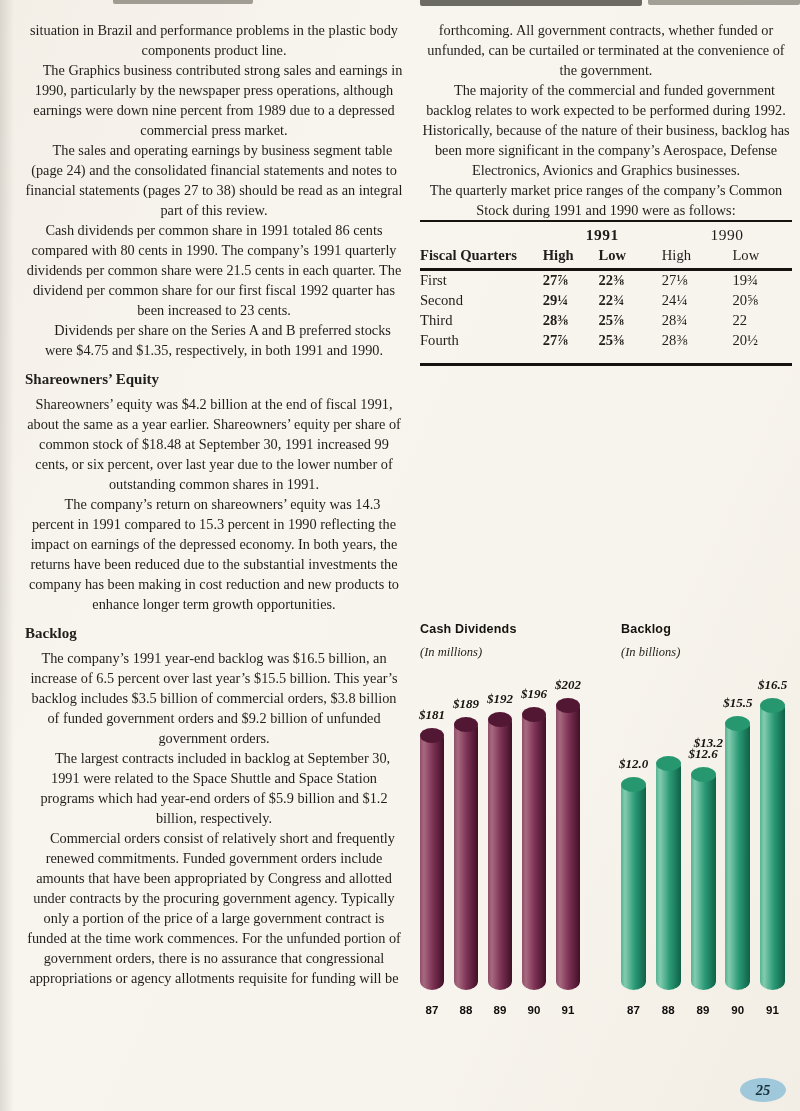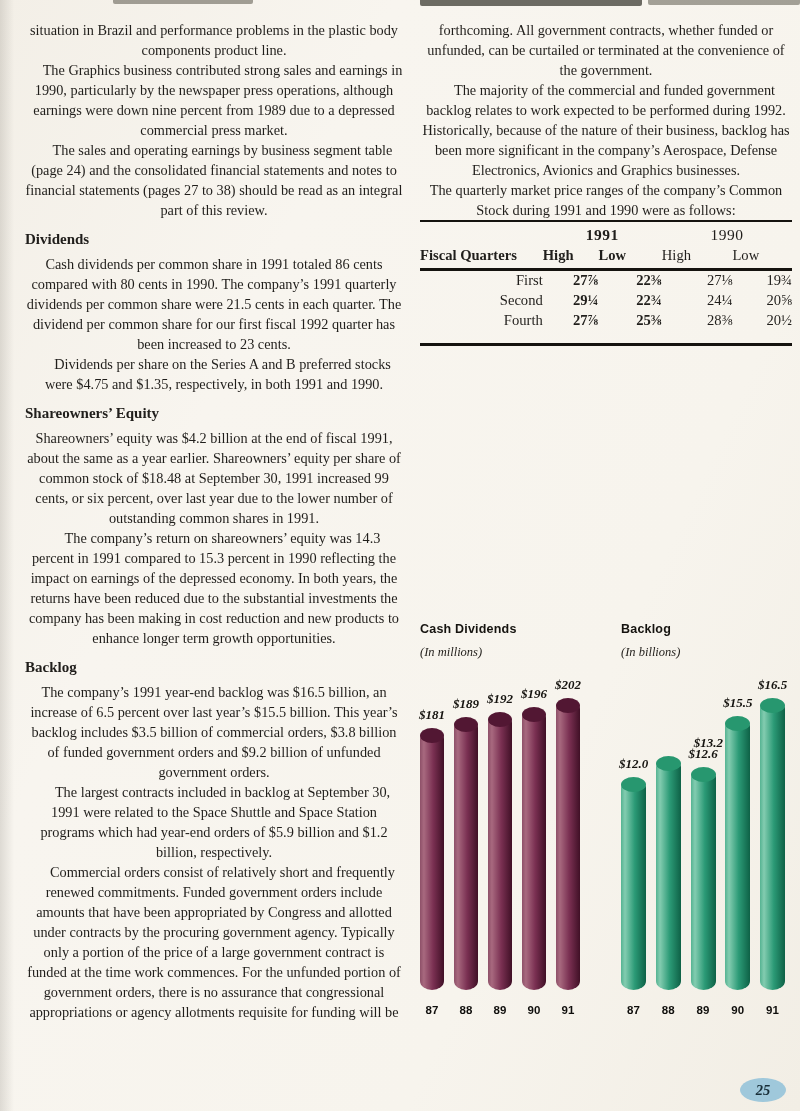--- a/index.html
+++ b/index.html
@@ -23,21 +23,21 @@
   
   table.stock-table{width:100%;border-collapse:collapse;margin-top:0;font-size:14.6px;}
   table.stock-table td{padding:1px 0 2px 0;vertical-align:bottom;}
   tr.years-row td{border-top:2px solid #15130f;padding-top:4px;font-size:15.5px;}
   td.year{text-align:center;letter-spacing:.5px;}
   td.yb{font-weight:bold;}
   tr.head-row td{border-bottom:3px solid #15130f;padding-bottom:4px;}
   td.b{font-weight:bold;}
   td.num{text-align:left;padding-left:6px;}
   tr.data-row:last-child td{border-bottom:3px solid #15130f;padding-bottom:14px;}
-  tr.data-row td{font-family:"Liberation Serif","DejaVu Serif",serif;text-align:right;}
+  tr.data-row td{font-family:"Liberation Serif","DejaVu Serif",serif;}
 
   
   .chart{position:absolute;height:410px;}
   .chart-title{font-family:"Liberation Sans","DejaVu Sans",sans-serif;font-weight:bold;
     font-size:12.5px;letter-spacing:.2px;color:#15130f;}
   .chart-subtitle{position:absolute;top:23px;font-style:italic;font-size:12.5px;color:#26231f;}
   .plot{position:absolute;top:58px;left:0;right:0;height:310px;}
   .bar{position:absolute;bottom:0;}
   .cap{position:absolute;top:-2px;left:0;width:100%;height:15px;border-radius:50%;}
   .vlabel{position:absolute;font-style:italic;font-weight:bold;font-size:13px;white-space:nowrap;
@@ -56,21 +56,20 @@
 <div class="page">
   <div class="edge-shade"></div>
   <div class="scan-mark" style="left:113px;width:140px;height:4px;background:rgba(90,86,74,.55);"></div>
   <div class="scan-mark" style="left:420px;width:222px;height:6px;background:rgba(62,60,52,.75);"></div>
   <div class="scan-mark" style="left:648px;width:152px;height:5px;background:rgba(92,89,78,.55);"></div>
 
   <div class="col col-left">
     <p class="body">situation in Brazil and performance problems in the plastic body components product line.</p>
     <p class="body indent">The Graphics business contributed strong sales and earnings in 1990, particularly by the newspaper press operations, although earnings were down nine percent from 1989 due to a depressed commercial press market.</p>
     <p class="body indent">The sales and operating earnings by business segment table (page 24) and the consolidated financial statements and notes to financial statements (pages 27 to 38) should be read as an integral part of this review.</p>
-    <h3 class="heading">Dividends</h3>
     <p class="body">Cash dividends per common share in 1991 totaled 86 cents compared with 80 cents in 1990. The company’s 1991 quarterly dividends per common share were 21.5 cents in each quarter. The dividend per common share for our first fiscal 1992 quarter has been increased to 23 cents.</p>
     <p class="body indent">Dividends per share on the Series A and B preferred stocks were $4.75 and $1.35, respectively, in both 1991 and 1990.</p>
     <h3 class="heading">Shareowners’ Equity</h3>
     <p class="body">Shareowners’ equity was $4.2 billion at the end of fiscal 1991, about the same as a year earlier. Shareowners’ equity per share of common stock of $18.48 at September 30, 1991 increased 99 cents, or six percent, over last year due to the lower number of outstanding common shares in 1991.</p>
     <p class="body indent">The company’s return on shareowners’ equity was 14.3 percent in 1991 compared to 15.3 percent in 1990 reflecting the impact on earnings of the depressed economy. In both years, the returns have been reduced due to the substantial investments the company has been making in cost reduction and new products to enhance longer term growth opportunities.</p>
     <h3 class="heading">Backlog</h3>
     <p class="body">The company’s 1991 year-end backlog was $16.5 billion, an increase of 6.5 percent over last year’s $15.5 billion. This year’s backlog includes $3.5 billion of commercial orders, $3.8 billion of funded government orders and $9.2 billion of unfunded government orders.</p>
     <p class="body indent">The largest contracts included in backlog at September 30, 1991 were related to the Space Shuttle and Space Station programs which had year-end orders of $5.9 billion and $1.2 billion, respectively.</p>
     <p class="body indent">Commercial orders consist of relatively short and frequently renewed commitments. Funded government orders include amounts that have been appropriated by Congress and allotted under contracts by the procuring government agency. Typically only a portion of the price of a large government contract is funded at the time work commences. For the unfunded portion of government orders, there is no assurance that congressional appropriations or agency allotments requisite for funding will be</p>
   </div>
@@ -109,20 +108,27 @@
         <td class="num">19¾</td>
       </tr>
       <tr class="data-row">
         <td>Second</td>
         <td class="b num">29¼</td>
         <td class="b num">22¾</td>
         <td class="num">24¼</td>
         <td class="num">20⅝</td>
       </tr>
       <tr class="data-row">
+        <td>Third</td>
+        <td class="b num">28⅜</td>
+        <td class="b num">25⅞</td>
+        <td class="num">28¾</td>
+        <td class="num">22</td>
+      </tr>
+      <tr class="data-row">
         <td>Fourth</td>
         <td class="b num">27⅞</td>
         <td class="b num">25⅜</td>
         <td class="num">28⅜</td>
         <td class="num">20½</td>
       </tr>
     </tbody>
       </table>
   </div>
 

